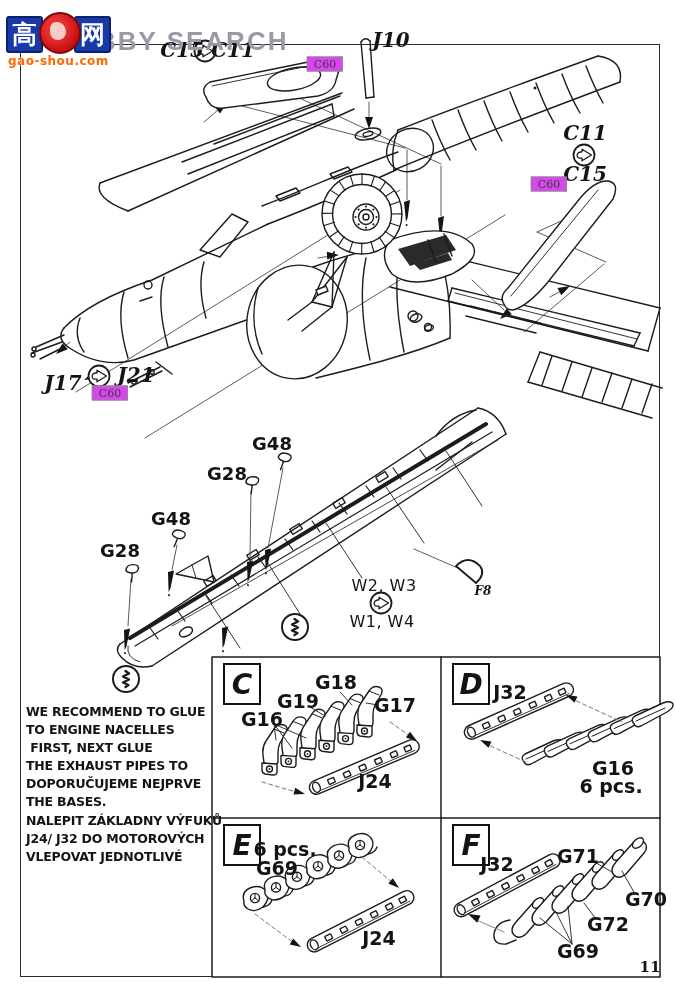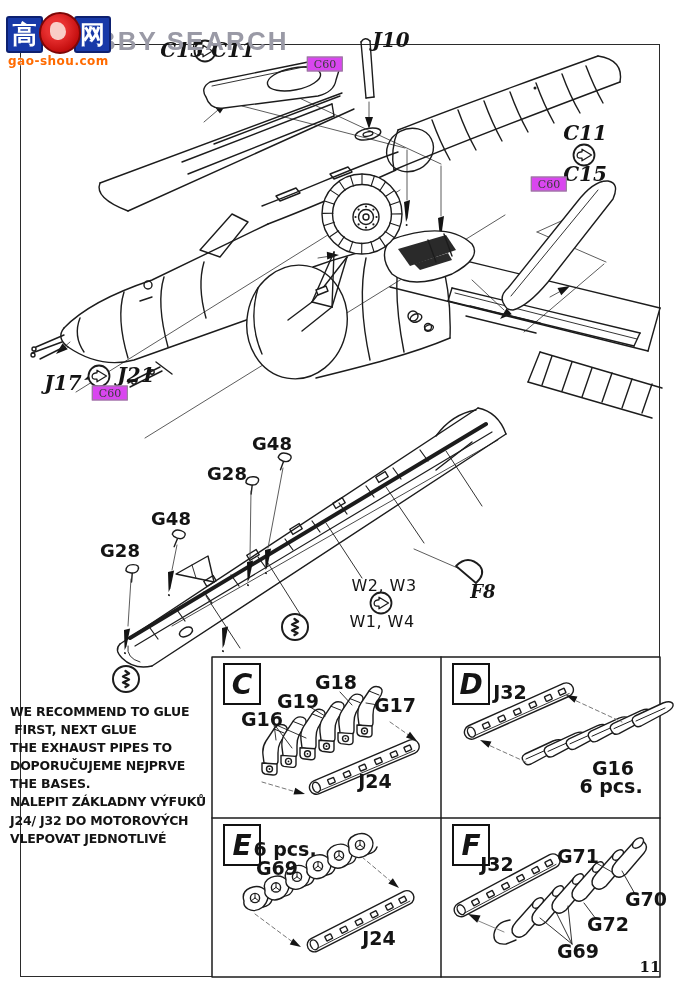--- a/index.html
+++ b/index.html
@@ -8,21 +8,21 @@
   .frame{position:absolute;left:20px;top:44px;width:638px;height:931px;border:1.6px solid #2b2b2b;z-index:1;}
   
   .lb{position:absolute;transform:translate(-50%,-50%);white-space:nowrap;z-index:3;}
   .plabel{font:italic 700 20px "DejaVu Serif",serif;}
   .wlabel{font:400 16px "DejaVu Sans",sans-serif;letter-spacing:0.5px;}
   .glabel{font:700 18px "DejaVu Sans",sans-serif;}
   .bxlabel{font:700 19px "DejaVu Sans",sans-serif;}
   .c60{font:400 11px "DejaVu Serif",serif;border:1.2px solid #8a8a8a;padding:0 6px;background:#d946ef;color:#3c3c3c;}
   .badge{position:absolute;width:34px;height:38px;border:2.4px solid #111;background:#fff;z-index:3;
          display:flex;align-items:center;justify-content:center;font:italic 700 28px "DejaVu Sans",sans-serif;}
-  .note{position:absolute;left:10px;top:703px;width:196px;z-index:3;
+  .note{position:absolute;left:26px;top:703px;width:196px;z-index:3;
         font:700 12.5px/18.1px "DejaVu Sans",sans-serif;letter-spacing:-0.2px;}
   .note div{white-space:pre;}
   .pageno{font:700 15px "DejaVu Serif",serif;}
   
   .wm-brand{position:absolute;left:54px;top:26px;z-index:4;font:700 26px "Liberation Sans",sans-serif;
             color:#9a9aa6;letter-spacing:2px;}
   .tile{position:absolute;width:33px;height:33px;background:#1839a8;color:#fff;z-index:6;border:2px solid #0d2070;
         border-radius:3px;font:700 25px/33px "DejaVu Sans",sans-serif;text-align:center;}
   .wm-seal{position:absolute;left:39px;top:12px;width:38px;height:38px;border-radius:50%;z-index:7;
            background:radial-gradient(circle at 40% 38%, #e83030 0 30%, #c50f0f 70%, #8f0808 100%);
@@ -468,24 +468,25 @@
   <span class="lb plabel" style="left:63px;top:375px;margin-top:8px;">J17</span>
   <span class="lb plabel" style="left:136px;top:375px;">J21</span>
   <span class="lb c60" style="left:110px;top:393px;">C60</span>
 
   <span class="lb glabel" style="left:272px;top:443px;">G48</span>
   <span class="lb glabel" style="left:227px;top:473px;">G28</span>
   <span class="lb glabel" style="left:171px;top:518px;">G48</span>
   <span class="lb glabel" style="left:120px;top:550px;">G28</span>
   <span class="lb wlabel" style="left:384px;top:585px;">W2, W3</span>
   <span class="lb wlabel" style="left:382px;top:621px;">W1, W4</span>
-  <span class="lb plabel" style="left:483px;top:591px;font-size:18px;text-align:center;">F8</span>
+  <span class="lb plabel" style="left:483px;top:591px;font-size:12px;text-align:center;">F8</span>
 
   <div class="note">
     <div>WE RECOMMEND TO GLUE</div>
+    <div>TO ENGINE NACELLES</div>
     <div> FIRST, NEXT GLUE</div>
     <div>THE EXHAUST PIPES TO</div>
     <div>DOPORUČUJEME NEJPRVE</div>
     <div>THE BASES.</div>
     <div>NALEPIT ZÁKLADNY VÝFUKŮ</div>
     <div>J24/ J32 DO MOTOROVÝCH</div>
     <div>VLEPOVAT JEDNOTLIVÉ</div>
   </div>
 
   <div class="badge" style="left:223px;top:663px;">C</div>

